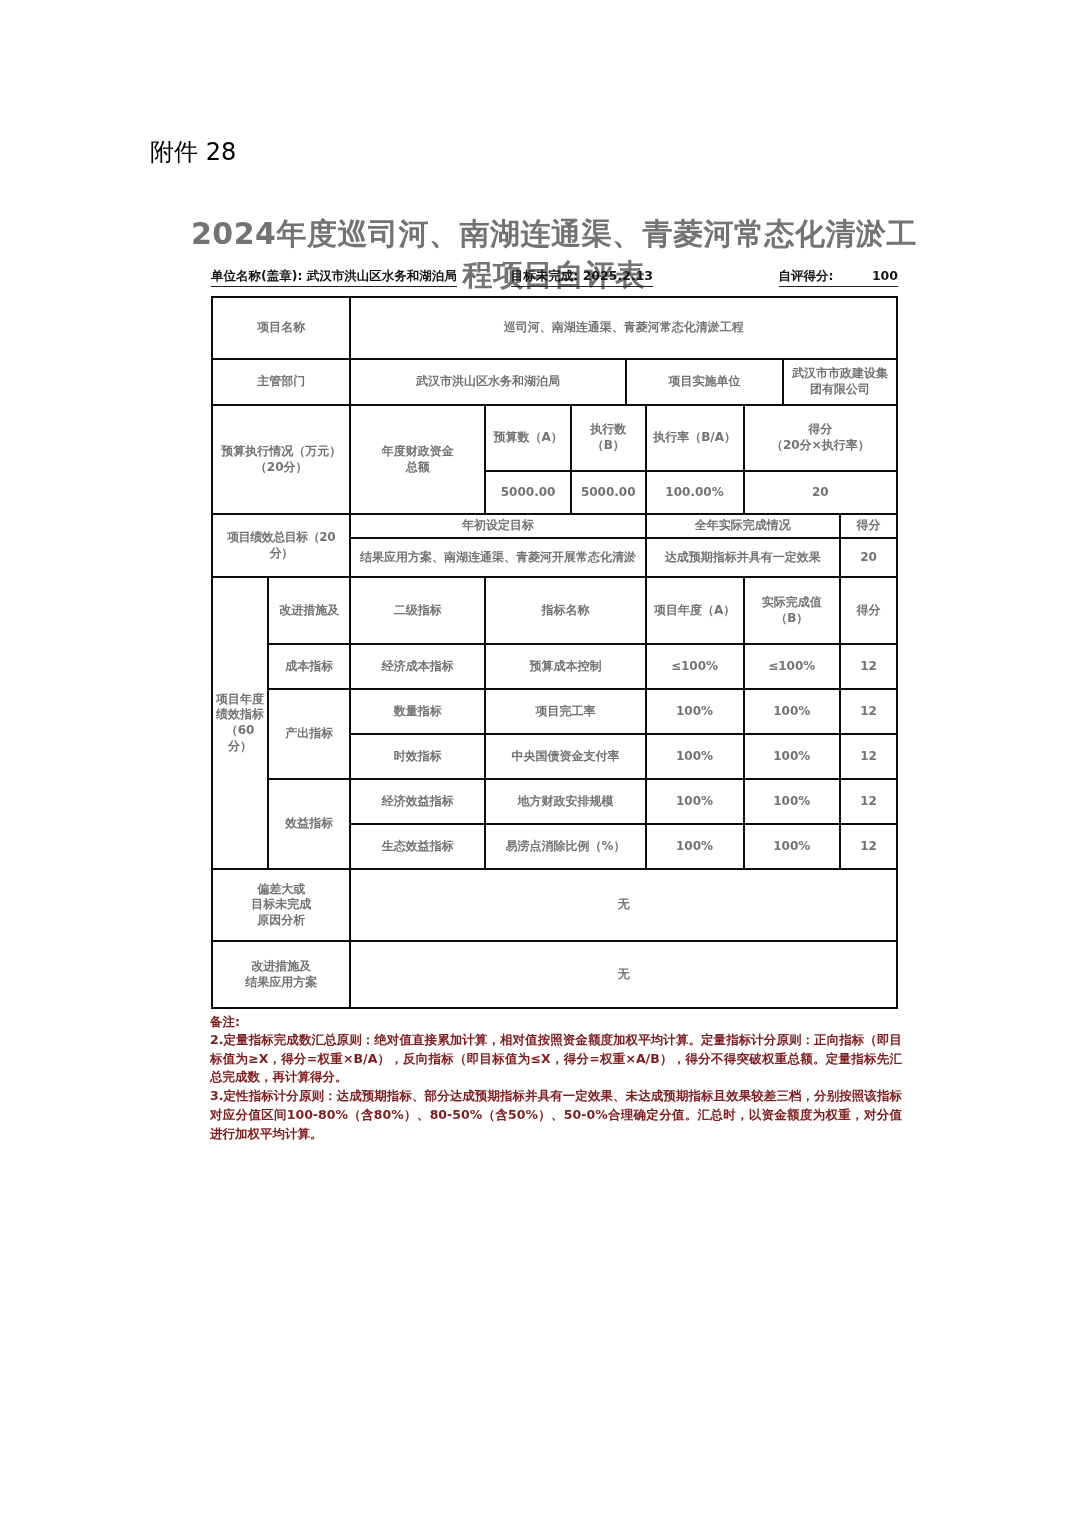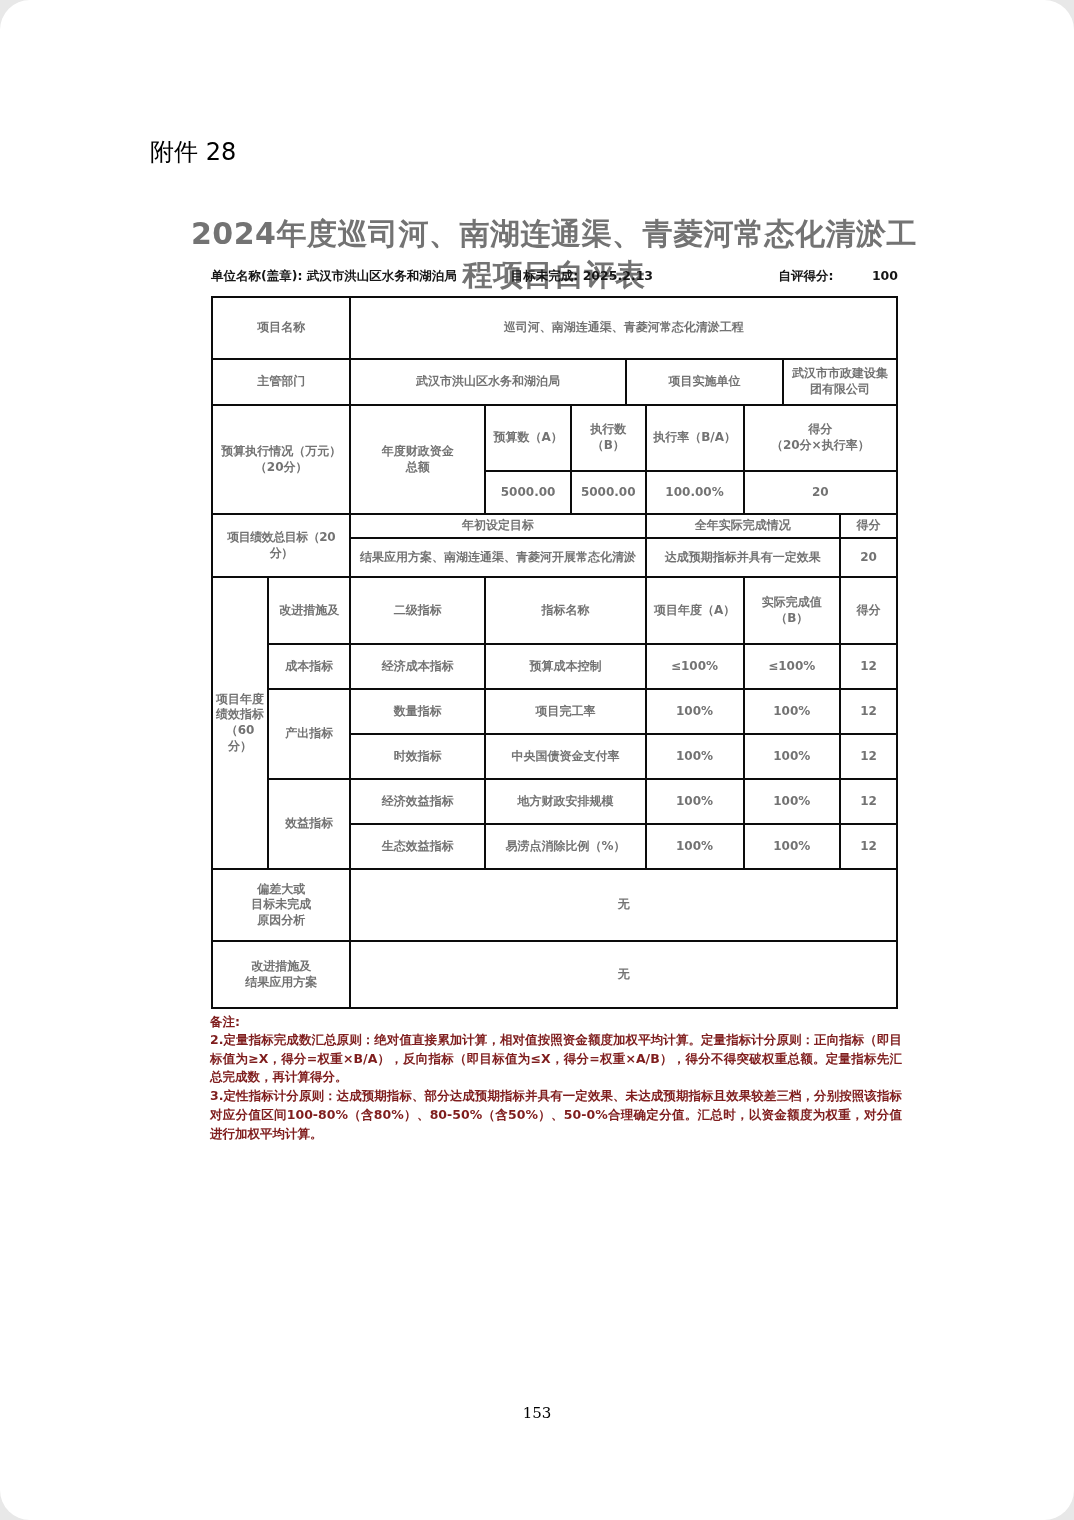--- a/index.html
+++ b/index.html
@@ -6,21 +6,20 @@
   html, body { margin: 0; padding: 0; background: #e8e8e8; }
   .page {
     position: relative;
     width: 1074px;
     height: 1520px;
     background: #ffffff;
     font-family: "DejaVu Sans", sans-serif;
     color: #161616;
     margin: 0 auto;
     overflow: hidden;
-    border-radius: 30px;
   }
   .attachment {
     position: absolute;
     left: 150px;
     top: 136px;
     font-size: 24px;
     color: #000;
   }
   .title {
     position: absolute;
@@ -40,21 +39,21 @@
     top: 268px;
     width: 687px;
     display: flex;
     align-items: baseline;
     font-size: 12.5px;
     font-weight: 600;
     white-space: nowrap;
   }
   .info-seg {
     border-bottom: 1.5px solid #222;
-    padding-bottom: 11px;
+    padding-bottom: 1px;
   }
   .seg-date { margin-left: 54px; }
   .seg-score { margin-left: auto; }
   .score-gap { display: inline-block; width: 34px; }
   table.main {
     position: absolute;
     left: 211px;
     top: 296px;
     width: 687px;
     border-collapse: collapse;
@@ -253,15 +252,14 @@
     </tr>
   </tbody>
     </table>
 
   <div class="notes">
     <div class="note-title">备注:</div>
     <div>2.定量指标完成数汇总原则：绝对值直接累加计算，相对值按照资金额度加权平均计算。定量指标计分原则：正向指标（即目标值为≥X，得分=权重×B/A），反向指标（即目标值为≤X，得分=权重×A/B），得分不得突破权重总额。定量指标先汇总完成数，再计算得分。</div>
     <div>3.定性指标计分原则：达成预期指标、部分达成预期指标并具有一定效果、未达成预期指标且效果较差三档，分别按照该指标对应分值区间100-80%（含80%）、80-50%（含50%）、50-0%合理确定分值。汇总时，以资金额度为权重，对分值进行加权平均计算。</div>
   </div>
 
-  <div class="page-number">153</div>
 
 </div>
 
 </body></html>

